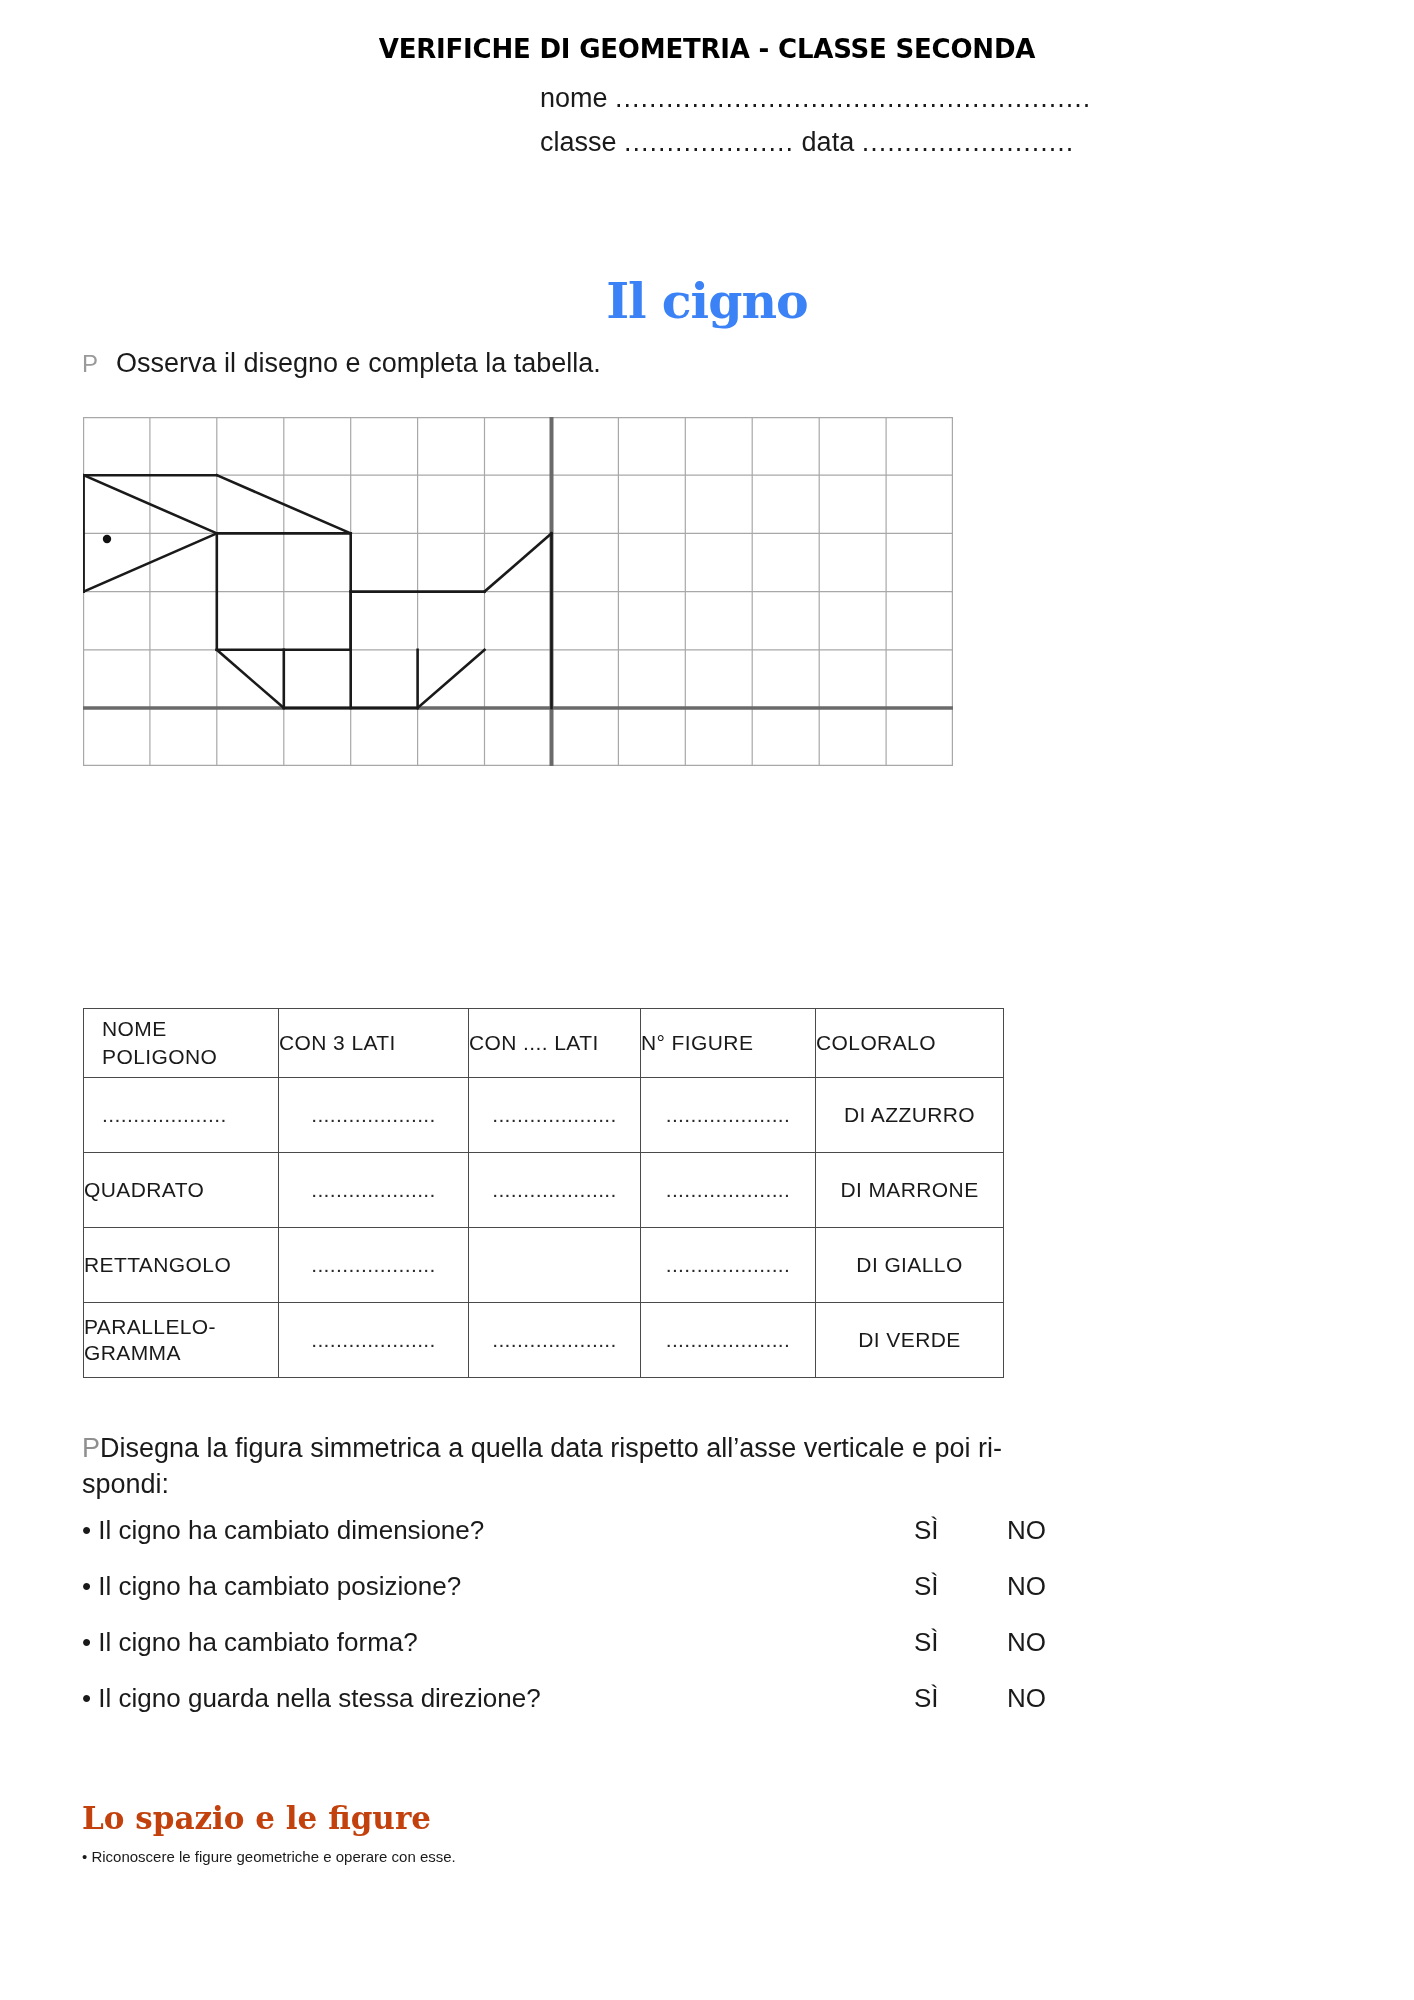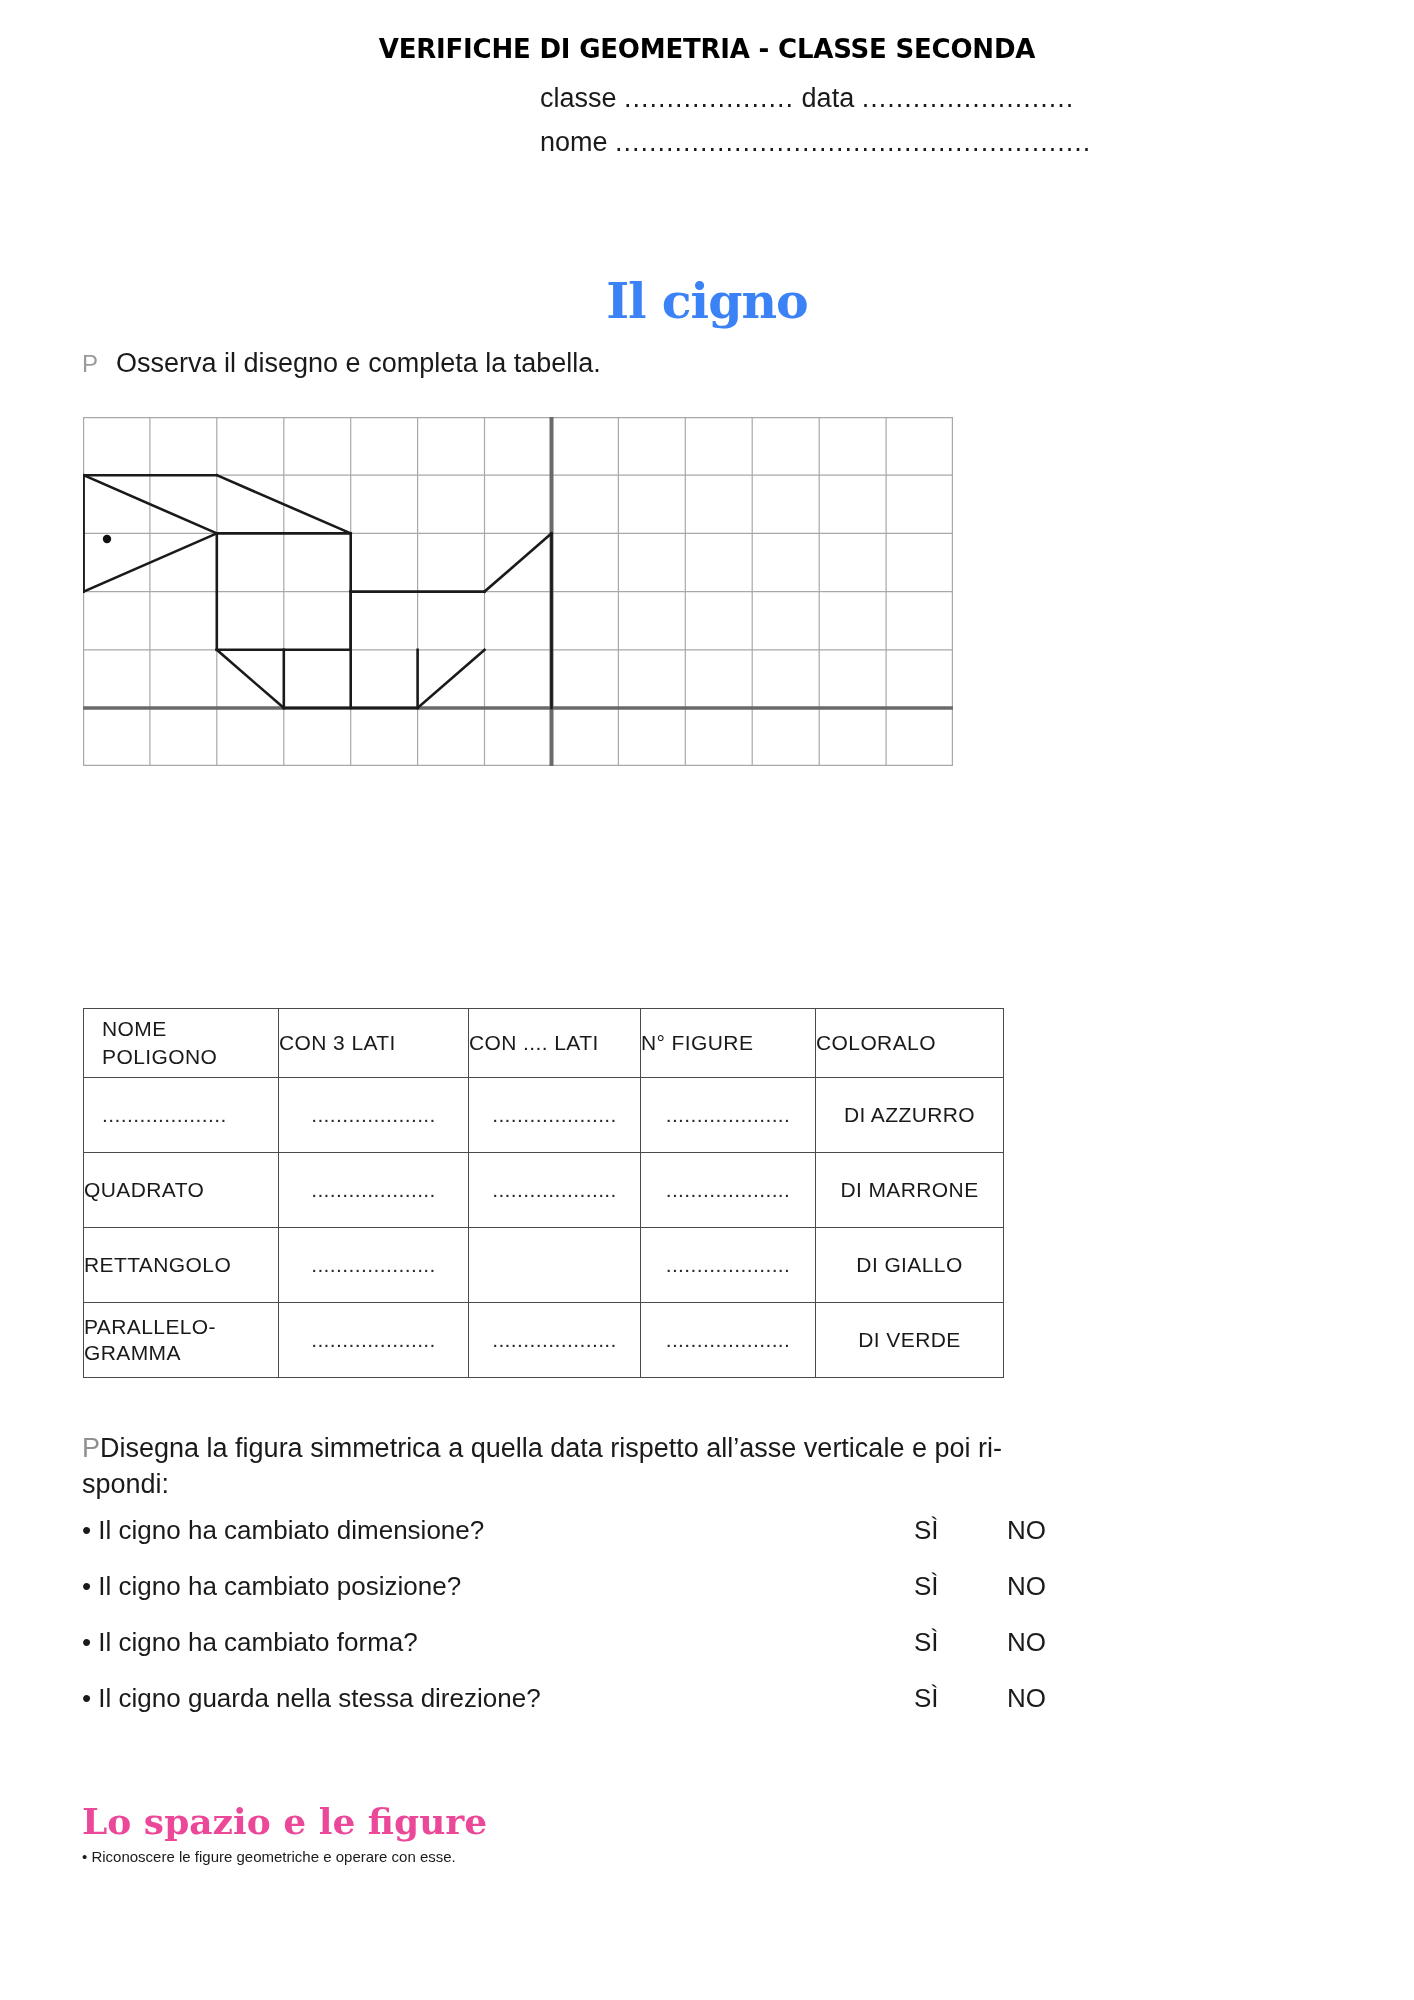--- a/index.html
+++ b/index.html
@@ -116,44 +116,44 @@
   .qrow{
     position:relative;height:56px;font-size:26px;color:#1a1a1a;
   }
   .qtext{position:absolute;left:0;top:0;white-space:nowrap;}
   .qsi{position:absolute;left:832px;top:0;}
   .qno{position:absolute;left:925px;top:0;}
 
   .footer-title{
     position:absolute;left:82px;top:1800px;
     font-family:"DejaVu Serif", serif;
-    font-weight:bold;font-size:36px;color:#ec4899;
+    font-weight:bold;font-size:31px;color:#c2410c;
   }
   .footer-note{
     position:absolute;left:82px;top:1848px;
     font-size:15px;color:#1a1a1a;
   }
 </style>
 </head>
 <body>
 
 <div class="page">
 
   <div class="doc-title">VERIFICHE DI GEOMETRIA - CLASSE SECONDA</div>
 
   <div class="namefields">
+    <div class="row">
+      <span>nome</span>
+      <span class="dots">........................................................</span>
+    </div>
     <div class="row">
       <span>classe</span>
       <span class="dots">....................</span>
       <span>data</span>
       <span class="dots">.........................</span>
-    </div>
-    <div class="row">
-      <span>nome</span>
-      <span class="dots">........................................................</span>
     </div>
   </div>
 
   <div class="sheet-title">Il cigno</div>
 
   <div class="instruction">
     <span class="pmark">P</span><span>Osserva il disegno e completa la tabella.</span>
   </div>
 
   <div class="gridbox">

